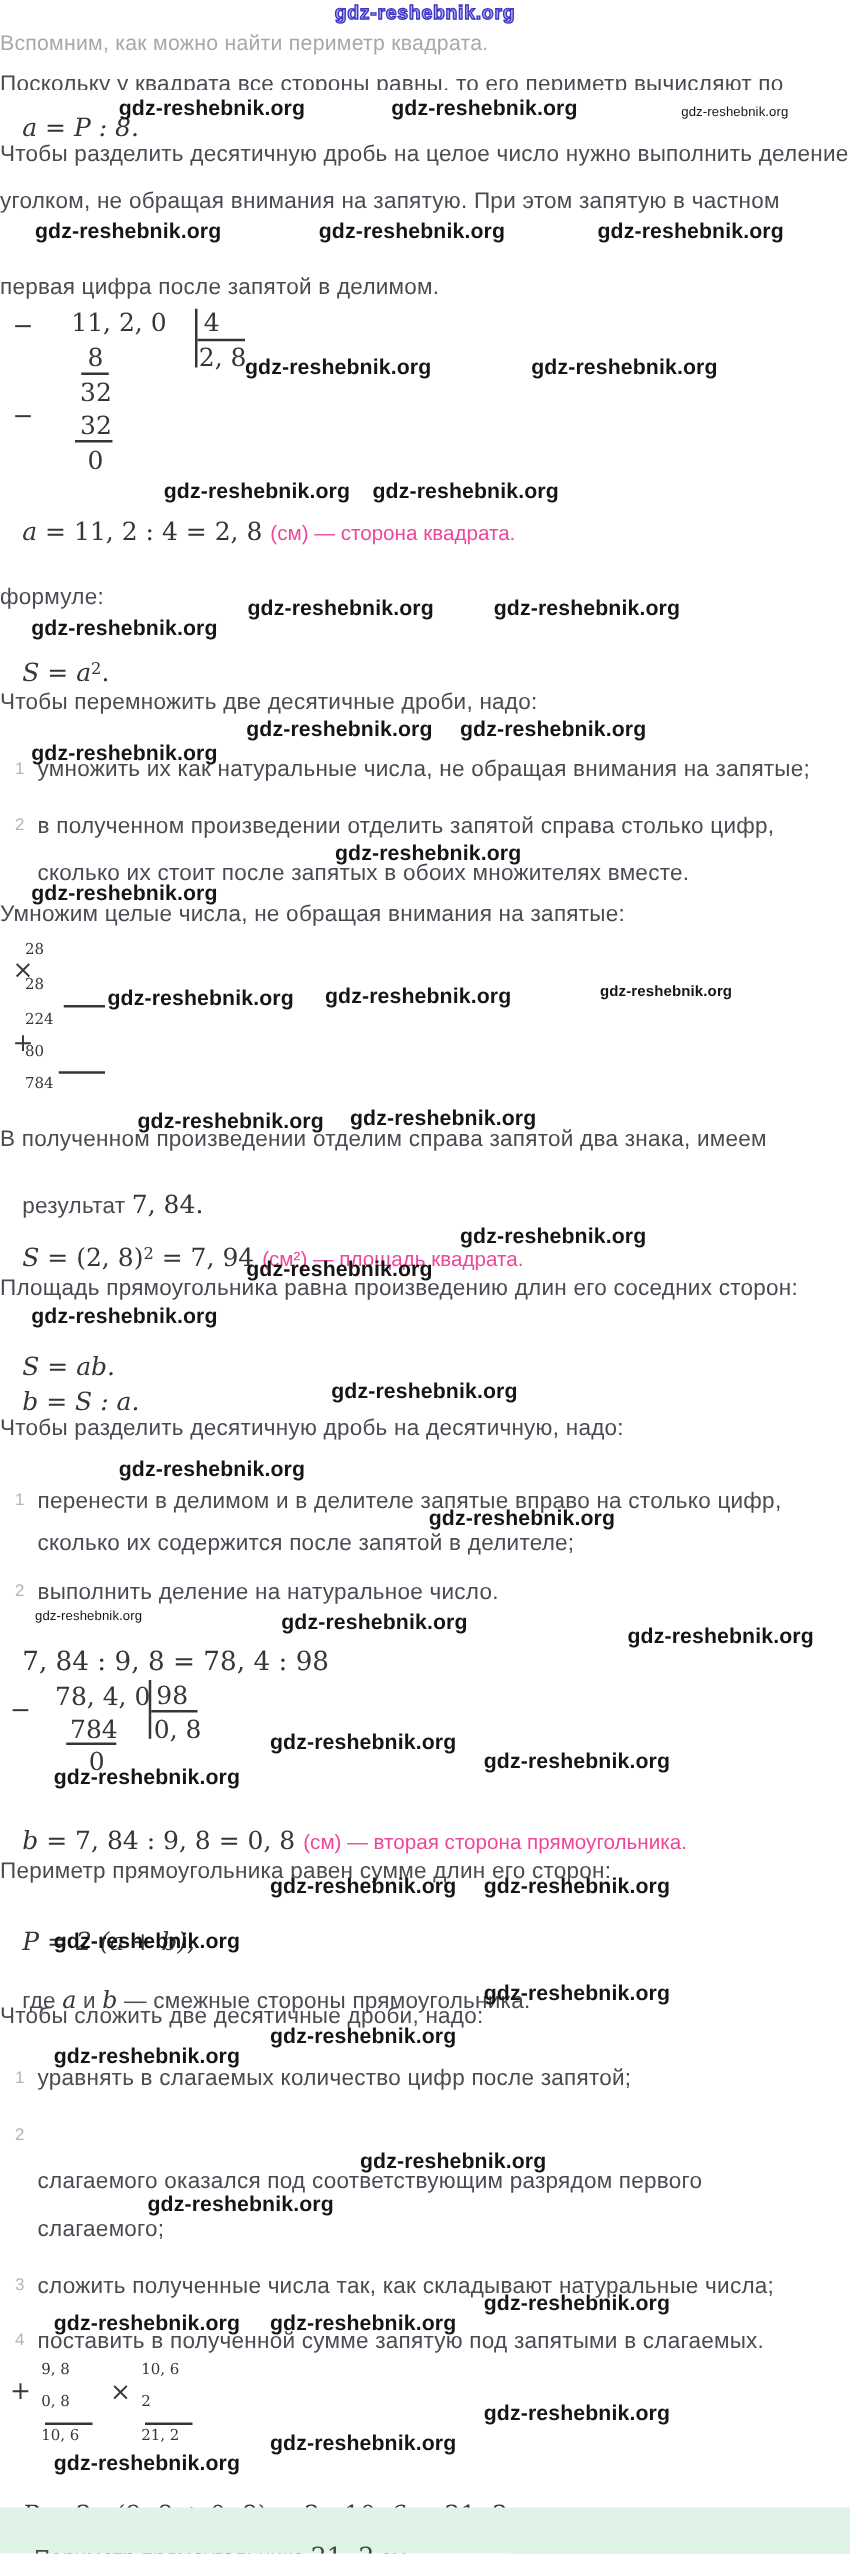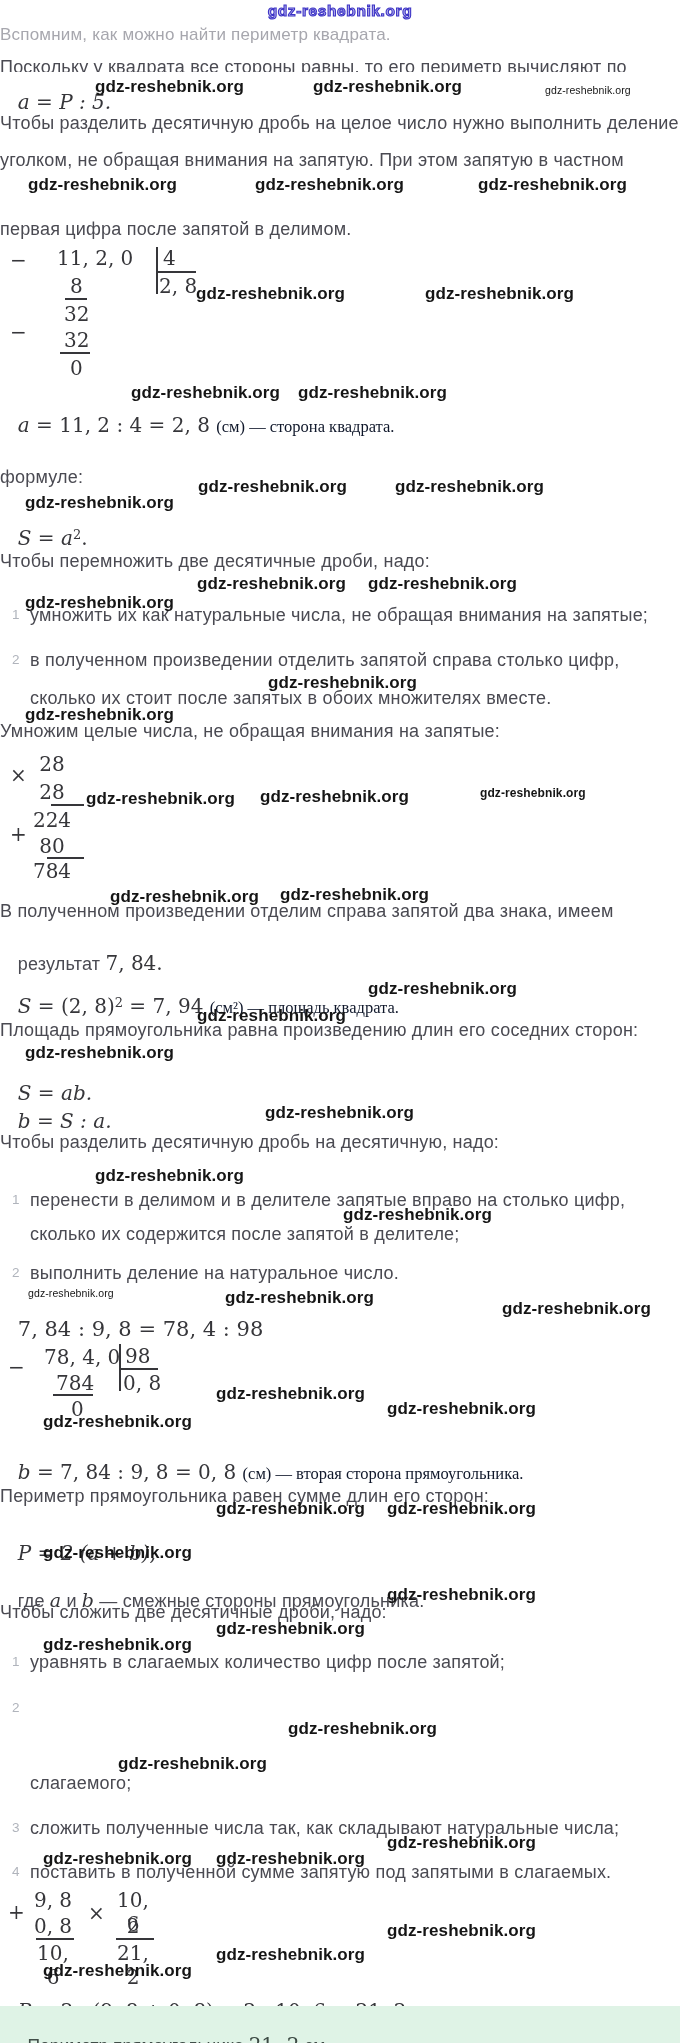--- a/index.html
+++ b/index.html
@@ -9,27 +9,27 @@
   .gray{color:#a7a7ae;font-size:17px;}
   .clipbox{position:absolute;left:0;top:57px;width:680px;height:15px;overflow:hidden;}
   .clipbox .t{position:static;display:block;}
   .wm{position:absolute;font-family:"Liberation Sans",sans-serif;font-weight:700;font-size:17px;
       color:#151515;white-space:nowrap;letter-spacing:.1px;}
   .wm-sm{font-size:12px;font-weight:600;}
   .wm-xs{font-size:10.5px;font-weight:400;}
   .wm-top{position:absolute;left:0;top:2px;width:680px;text-align:center;font-weight:700;font-size:15.5px;
       letter-spacing:.6px;color:#b3aee9;-webkit-text-stroke:1.1px #3d34c6;}
   .m{position:absolute;font-family:"DejaVu Serif",serif;font-size:20px;color:#36363a;white-space:pre;}
-  .ncol{position:absolute;width:64px;text-align:center;font-family:"DejaVu Serif",serif;font-size:20px;color:#36363a;}
+  .ncol{position:absolute;width:64px;text-align:left;font-family:"DejaVu Serif",serif;font-size:12px;color:#36363a;}
   .ncol2{width:40px;}
   .frow{position:absolute;white-space:pre;}
   .ms{font-family:"DejaVu Serif",serif;font-size:20px;color:#36363a;}
   .it{font-style:italic;}
   .sup{font-family:"DejaVu Serif",serif;font-size:13px;color:#36363a;vertical-align:6px;}
-  .unit{font-family:Liberation Serif, serif;font-size:16.5px;color:#0f172a;}
+  .unit{font-family:Liberation Sans, sans-serif;font-size:16.5px;color:#ec4899;}
   .rule{position:absolute;height:1.5px;background:#36363a;}
   .vbar{position:absolute;width:1.5px;background:#36363a;}
   .lin{position:absolute;font-size:13.5px;color:#b0b4bc;}
   .band{position:absolute;left:0;top:2006px;width:680px;height:37px;background:#dff3e6;}
   .ans{position:absolute;left:8px;top:2012px;white-space:pre;font-size:17.5px;color:#414e48;}
   .ans .ms{color:#3c4a44;}
 </style>
 </head>
 <body>
 
@@ -37,21 +37,21 @@
 
   <div class="wm-top">gdz-reshebnik.org</div>
 
   <div class="t gray" style="left:0;top:25px">Вспомним, как можно найти периметр квадрата.</div>
 
   <div class="clipbox">
     <div class="t">Поскольку у квадрата все стороны равны, то его периметр вычисляют по</div>
   </div>
 
   <div class="frow" style="left:0;top:72px">
-    <span class="ms it">a = P : 5.</span>
+    <span class="ms it">a = P : 8.</span>
   </div>
   <span class="wm" style="left:95px;top:77px">gdz-reshebnik.org</span>
   <span class="wm" style="left:313px;top:77px">gdz-reshebnik.org</span>
   <span class="wm wm-xs" style="left:545px;top:84px">gdz-reshebnik.org</span>
 
   <div class="t" style="left:0;top:113px">Чтобы разделить десятичную дробь на целое число нужно выполнить деление</div>
   <div class="t" style="left:0;top:150px">уголком, не обращая внимания на запятую. При этом запятую в частном</div>
   <span class="wm" style="left:28px;top:175px">gdz-reshebnik.org</span>
   <span class="wm" style="left:255px;top:175px">gdz-reshebnik.org</span>
   <span class="wm" style="left:478px;top:175px">gdz-reshebnik.org</span>
@@ -199,20 +199,21 @@
   <div class="t" style="left:0;top:1602px">Чтобы сложить две десятичные дроби, надо:</div>
   <span class="wm" style="left:387px;top:1585px">gdz-reshebnik.org</span>
   <span class="wm" style="left:216px;top:1619px">gdz-reshebnik.org</span>
   <span class="wm" style="left:43px;top:1635px">gdz-reshebnik.org</span>
 
   <span class="lin" style="left:12px;top:1654px">1</span>
   <div class="t" style="left:30px;top:1652px">уравнять в слагаемых количество цифр после запятой;</div>
 
   <span class="lin" style="left:12px;top:1700px">2</span>
   <span class="wm" style="left:288px;top:1719px">gdz-reshebnik.org</span>
+  <div class="t" style="left:30px;top:1734px">слагаемого оказался под соответствующим разрядом первого</div>
   <span class="wm" style="left:118px;top:1754px">gdz-reshebnik.org</span>
   <div class="t" style="left:30px;top:1773px">слагаемого;</div>
 
   <span class="lin" style="left:12px;top:1820px">3</span>
   <div class="t" style="left:30px;top:1818px">сложить полученные числа так, как складывают натуральные числа;</div>
   <span class="wm" style="left:387px;top:1833px">gdz-reshebnik.org</span>
   <span class="wm" style="left:43px;top:1849px">gdz-reshebnik.org</span>
   <span class="wm" style="left:216px;top:1849px">gdz-reshebnik.org</span>
 
   <span class="lin" style="left:12px;top:1864px">4</span>

